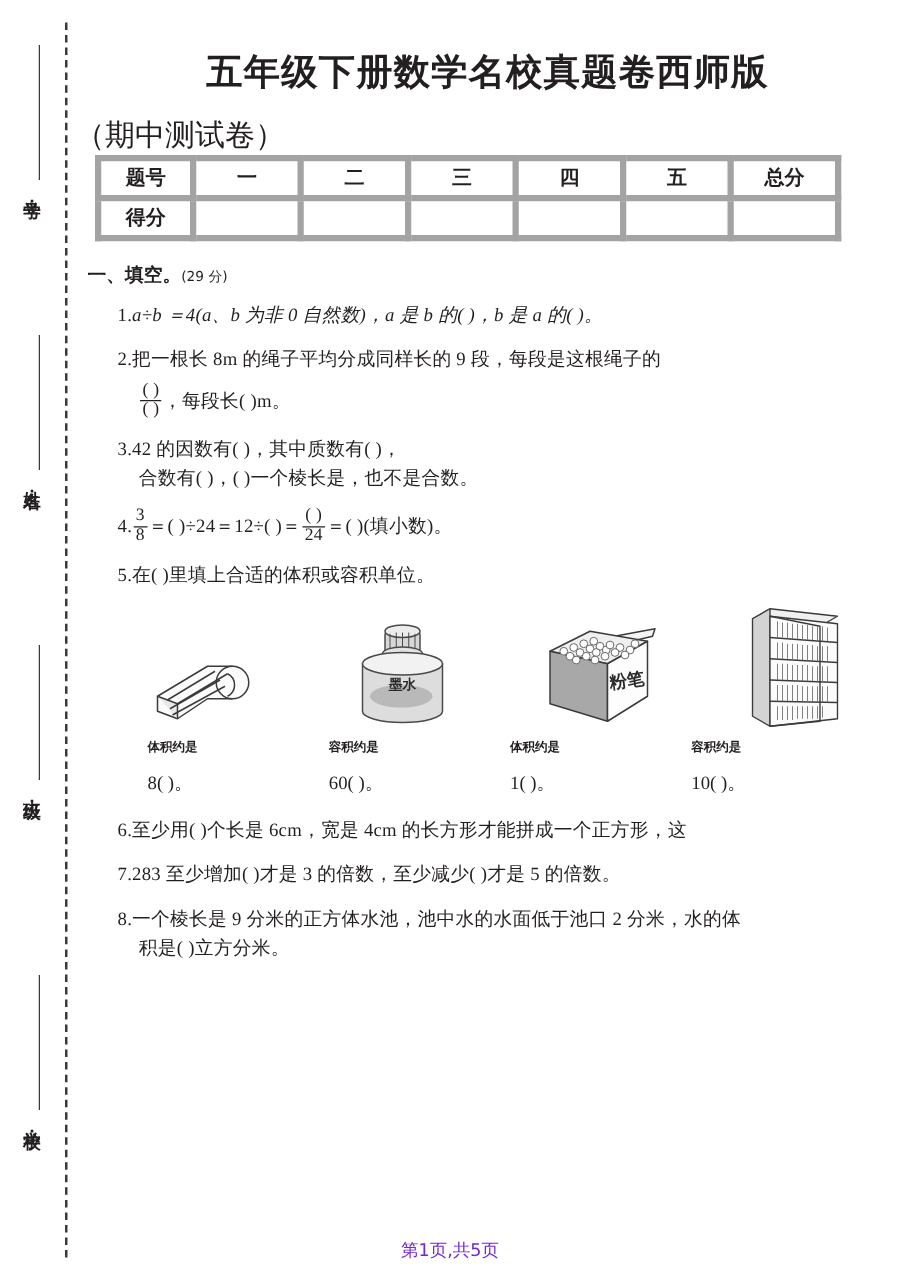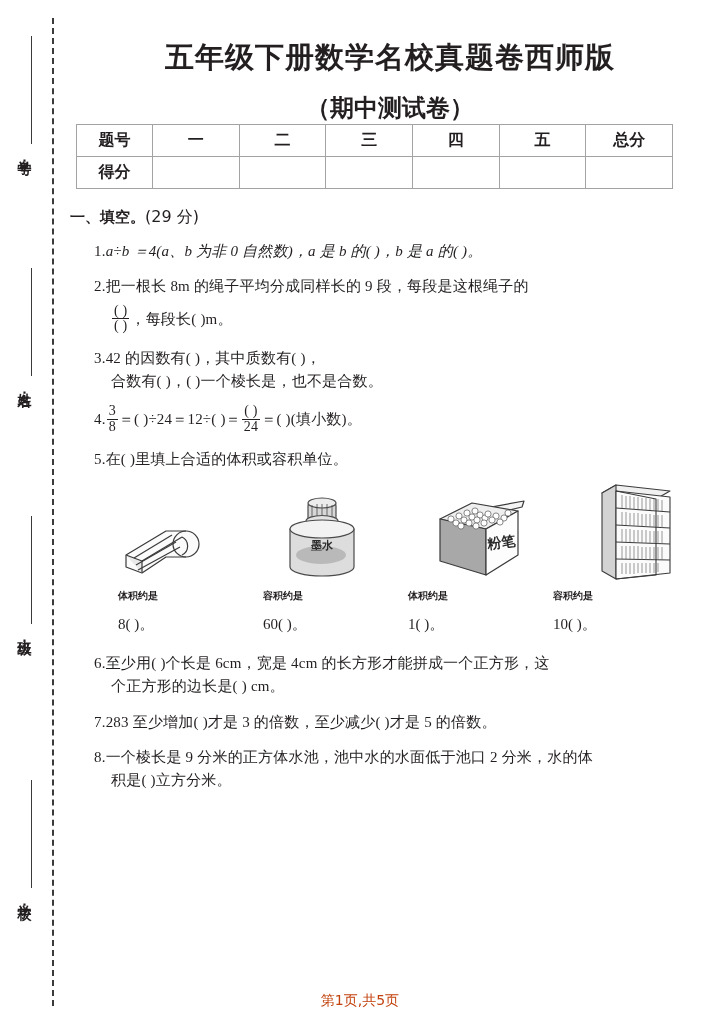--- a/index.html
+++ b/index.html
@@ -38,57 +38,56 @@
 
   .title {
     text-align: center;
     font-size: 29px;
     font-weight: bold;
     letter-spacing: 1px;
     margin: 38px 0 0 0;
     font-family: "DejaVu Serif", "Liberation Serif", serif;
   }
   .subtitle {
-    text-align: center;
     font-size: 24px;
-    font-weight: bold;
+    font-weight: normal;
     margin: 14px 0 0 0;
     font-family: "DejaVu Serif", "Liberation Serif", serif;
   }
 
   .meta-line {
     text-align: right;
     font-size: 14px;
     margin: 22px 16px 6px 0;
     letter-spacing: .3px;
   }
 
   table.score {
     border-collapse: collapse;
     width: 597px;
     margin-left: 16px;
     table-layout: fixed;
   }
   table.score td {
-    border: 1px solid #a3a3a3;
+    border: 5px solid #a3a3a3;
     height: 32px;
     text-align: center;
     font-size: 16px;
     font-weight: bold;
     font-family: "DejaVu Sans", sans-serif;
   }
   table.score td.head { width: 76px; }
 
   .section-head {
     margin: 18px 0 4px 10px;
     font-size: 15px;
     font-weight: bold;
     font-family: "DejaVu Sans", sans-serif;
   }
-  .section-head .pts { font-weight: normal; font-size: 16px; }
+  .section-head .pts { font-weight: normal; font-size: 11px; }
 
   .q {
     margin: 12px 0 0 34px;
     font-size: 15px;
     line-height: 1.55;
     letter-spacing: .2px;
   }
   .q .ln { display: block; white-space: nowrap; }
   .q .ln.indent { padding-left: 17px; }
   .it { font-style: italic; font-family: "Liberation Serif", serif; }
@@ -129,21 +128,21 @@
   }
   .cap-row, .val-row { display: flex; margin-left: 40px; width: 600px; }
   .cap-row > div, .val-row > div { width: 145px; text-align: left; padding-left: 18px; }
 
   .footer {
     position: absolute;
     left: 0; right: 0; bottom: 14px;
     text-align: center;
     font-size: 14px;
     font-family: "DejaVu Sans", sans-serif;
-    color: #c2410c;
+    color: #6d28d9;
   }
 </style>
 </head>
 <body>
 
 <div class="margin-rules">
   <div class="dash-line"></div>
 
   <div class="seg-line" style="top:36px;  height:108px;"></div>
   <div class="seg-line" style="top:268px; height:108px;"></div>
@@ -348,23 +347,20 @@
     <div class="fig-val">8(        )。</div>
     <div class="fig-val">60(        )。</div>
     <div class="fig-val">1(        )。</div>
     <div class="fig-val">10(        )。</div>
   </div>
 
   <div class="q" style="margin-top:18px;">
     <span class="ln">
       <span>6.</span><span>至少用(            )个长是 6cm，宽是 4cm 的长方形才能拼成一个正方形，这</span>
     </span>
-    <span class="ln indent">
-      <span>个正方形的边长是(            ) cm。</span>
-    </span>
   </div>
 
   <div class="q">
     <span class="ln">
       <span>7.</span><span>283 至少增加(            )才是 3 的倍数，至少减少(            )才是 5 的倍数。</span>
     </span>
   </div>
 
   <div class="q">
     <span class="ln">

